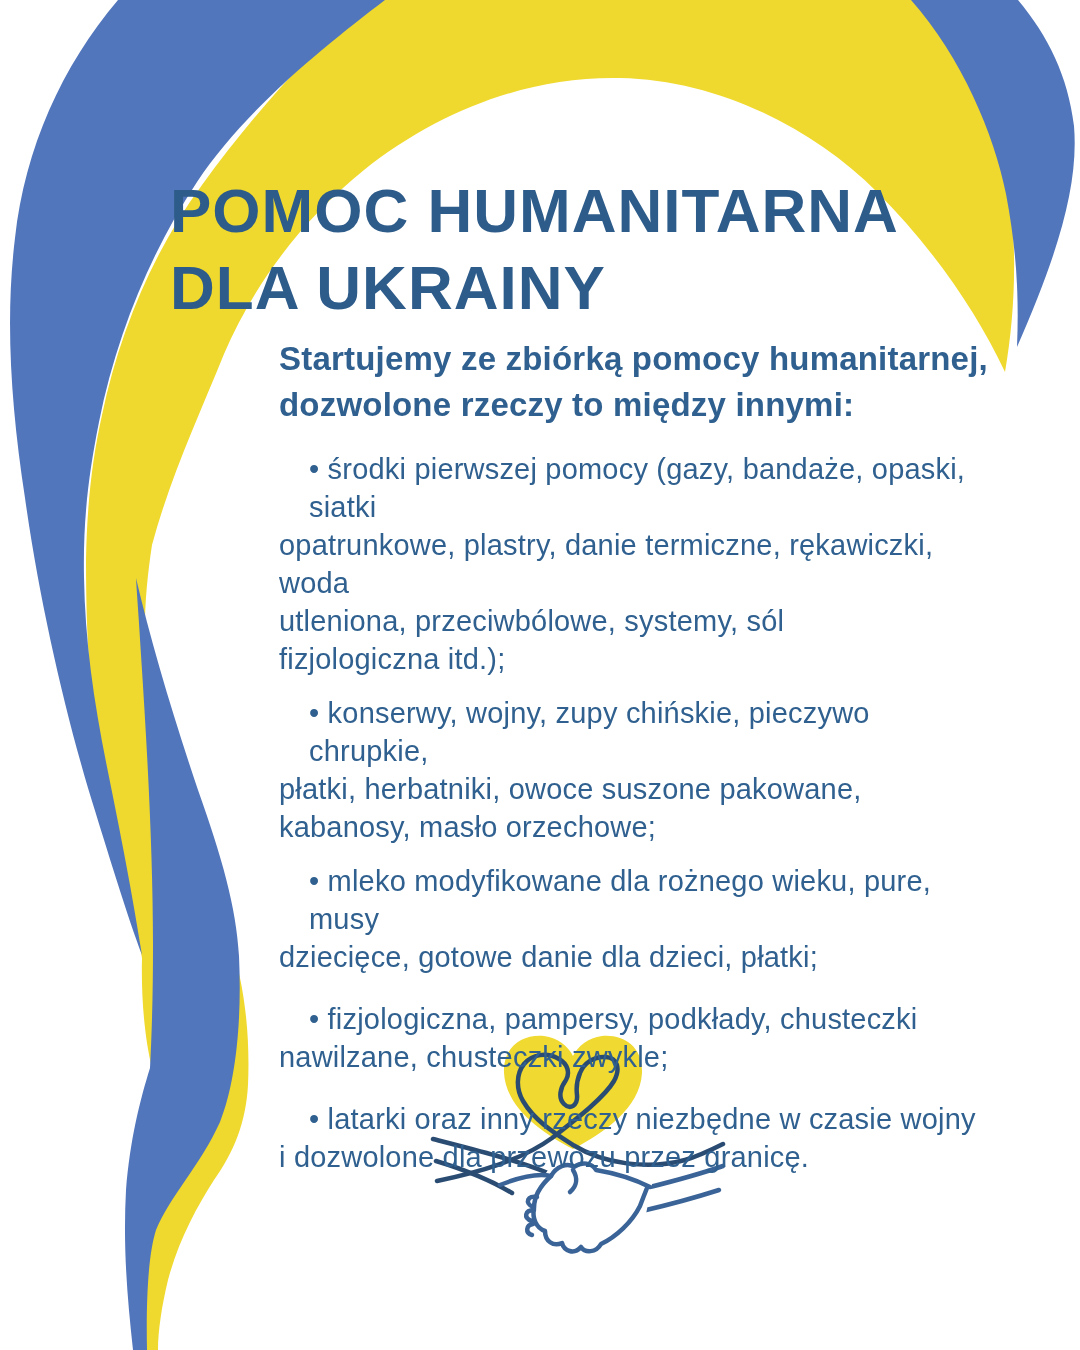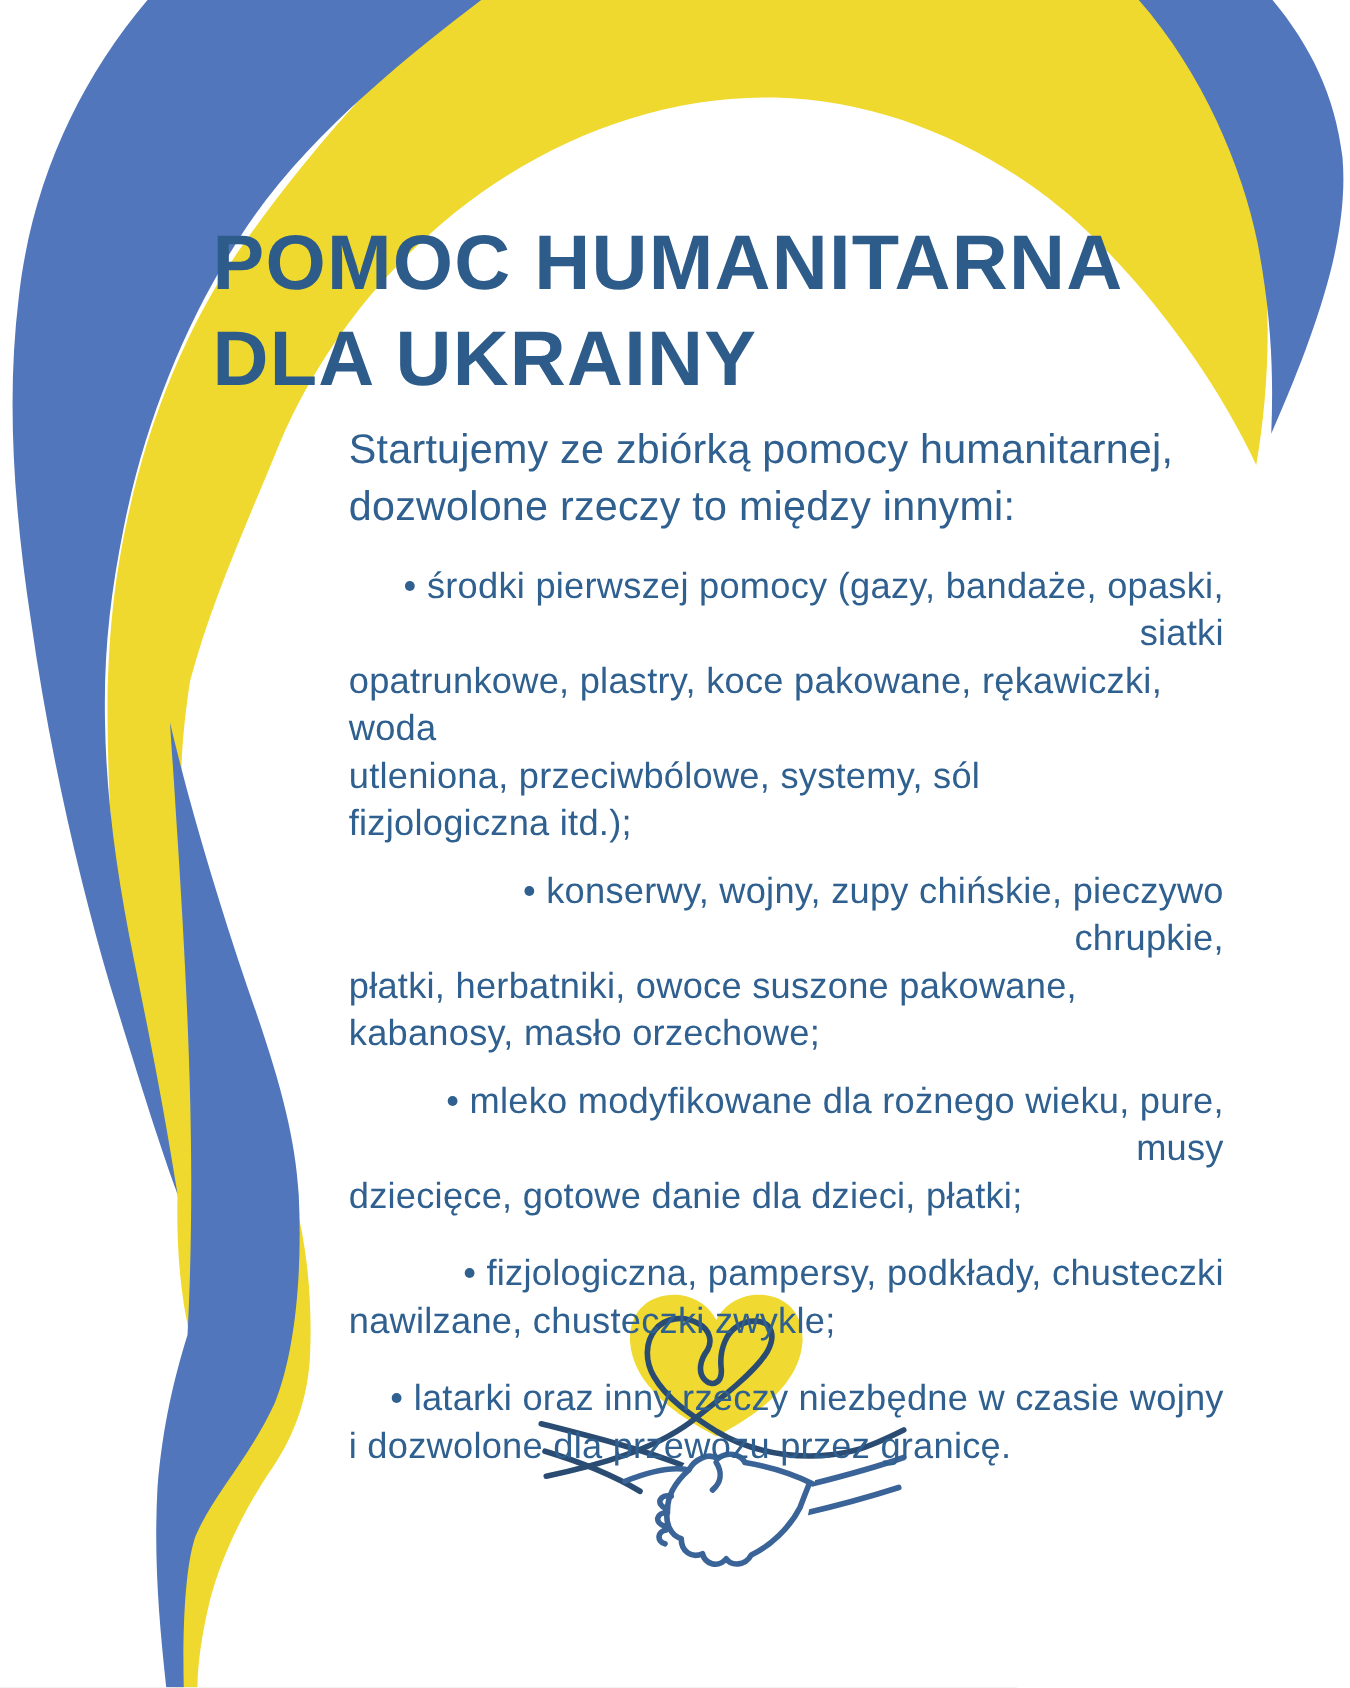--- a/index.html
+++ b/index.html
@@ -14,32 +14,32 @@
   .ribbon-svg{position:absolute;left:0;top:0;width:1080px;height:1350px;display:block;}
   .content{position:absolute;left:0;top:0;width:1080px;height:1350px;}
   .title{
     position:absolute;left:170px;top:172px;width:880px;
     color:var(--title_blue,#2e5c8a);
     font-size:62px;line-height:77px;font-weight:bold;letter-spacing:1px;
   }
   .intro{
     position:absolute;left:279px;top:336px;width:720px;
     color:var(--body_blue,#2f608f);
-    font-size:33px;line-height:46px;font-weight:normal;
+    font-size:33px;line-height:46px;font-weight:bold;
     letter-spacing:.2px;
   }
   .bullets{
     position:absolute;left:279px;top:450px;width:700px;
     color:var(--body_blue,#2f608f);
     font-size:29px;line-height:38px;font-weight:normal;
     letter-spacing:.2px;
   }
   .bullet-item{margin-bottom:16px;}
   .bullet-item:nth-child(n+3){margin-bottom:24px;}
-  .bline.first{padding-left:30px;text-align:right;}
+  .bline.first{padding-left:30px;}
 </style>
 </head>
 <body>
 
 <div class="poster">
 
   <svg class="ribbon-svg" viewBox="0 0 1080 1350" xmlns="http://www.w3.org/2000/svg" aria-hidden="true">
 
     <path fill="var(--ribbon_yellow)" d="M370,0 L925,0
          C975,55 1002,135 1011,205
@@ -164,21 +164,21 @@
 
     <div class="intro">
       <div>Startujemy ze zbiórką pomocy humanitarnej,</div>
       <div>dozwolone rzeczy to między innymi:</div>
     </div>
 
     <div class="bullets">
 
       <div class="bullet-item">
         <div class="bline first">• środki pierwszej pomocy (gazy, bandaże, opaski, siatki</div>
-        <div class="bline">opatrunkowe, plastry, koce pakowane, rękawiczki, woda</div>
+        <div class="bline">opatrunkowe, plastry, danie termiczne, rękawiczki, woda</div>
         <div class="bline">utleniona, przeciwbólowe, systemy, sól</div>
         <div class="bline">fizjologiczna itd.);</div>
       </div>
 
       <div class="bullet-item">
         <div class="bline first">• konserwy, wojny, zupy chińskie, pieczywo chrupkie,</div>
         <div class="bline">płatki, herbatniki, owoce suszone pakowane,</div>
         <div class="bline">kabanosy, masło orzechowe;</div>
       </div>
 

